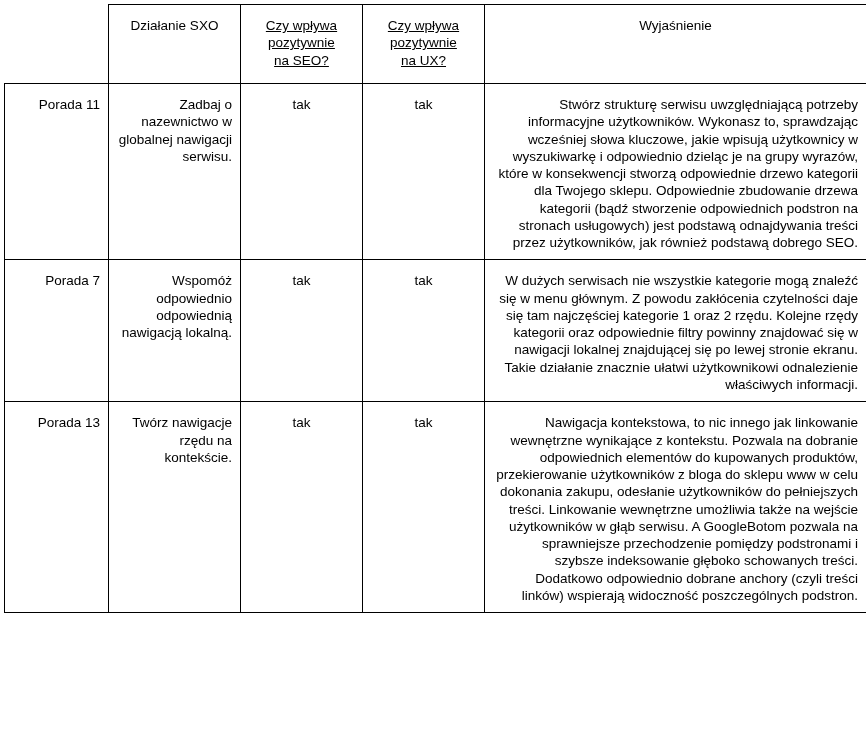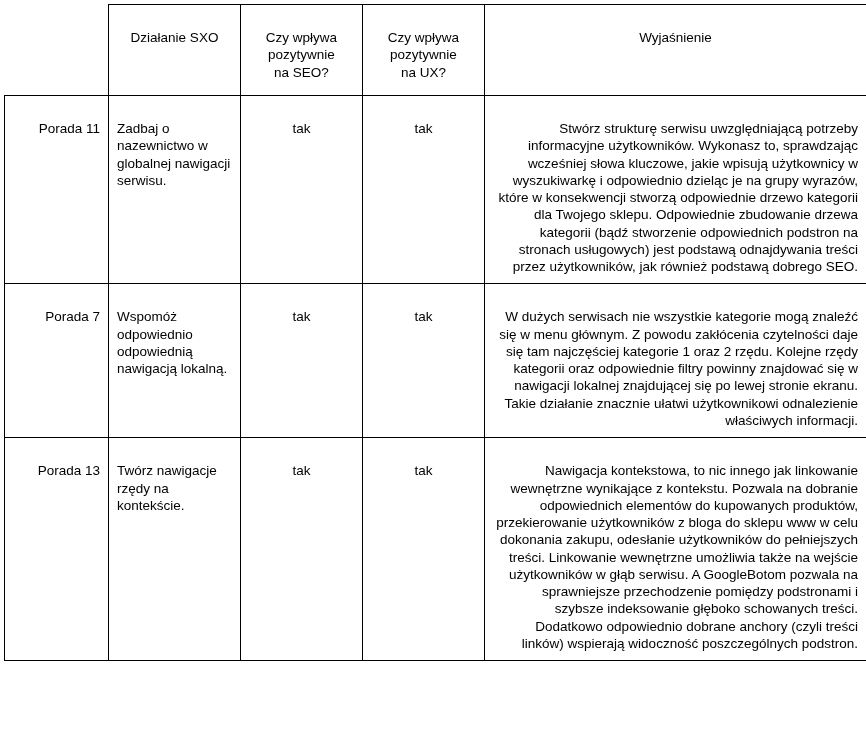--- a/index.html
+++ b/index.html
@@ -22,21 +22,21 @@
   }
   table.sxo {
     border-collapse: collapse;
     width: 862px;
     table-layout: fixed;
     margin-left: 2px;
   }
   table.sxo td, table.sxo th {
     border: 1px solid #000000;
     vertical-align: top;
-    padding: 24px 8px 8px 8px;
+    padding: 12px 8px 8px 8px;
     font-size: 13.5px;
     line-height: 1.28;
     font-weight: normal;
   }
   
   col.c0 { width: 104px; }
   col.c1 { width: 132px; }
   col.c2 { width: 122px; }
   col.c3 { width: 122px; }
   col.c4 { width: 382px; }
@@ -53,33 +53,33 @@
   }
   thead td.blank {
     border-left: 1px solid #ffffff;
     border-top: 1px solid #ffffff;
   }
   td.label {
     text-align: right;
     vertical-align: top;
   }
   td.action {
-    text-align: left;
+    text-align: right;
     vertical-align: top;
   }
   td.yesno {
     text-align: center;
     vertical-align: top;
     padding-top: 22px;
   }
   td.expl {
     text-align: right;
     vertical-align: top;
   }
-  .hdr-line { display: block; }
+  .hdr-line { display: block; text-decoration: underline; }
 </style>
 </head>
 <body>
 
 <div class="page">
   <table class="sxo">
     <colgroup>
       <col class="c0">
       <col class="c1">
       <col class="c2">
@@ -113,20 +113,20 @@
       </tr>
       <tr>
         <td class="label">Porada 7</td>
         <td class="action">Wspomóż odpowiednio odpowiednią nawigacją lokalną.</td>
         <td class="yesno">tak</td>
         <td class="yesno">tak</td>
         <td class="expl">W dużych serwisach nie wszystkie kategorie mogą znaleźć się w menu głównym. Z powodu zakłócenia czytelności daje się tam najczęściej kategorie 1 oraz 2 rzędu. Kolejne rzędy kategorii oraz odpowiednie filtry powinny znajdować się w nawigacji lokalnej znajdującej się po lewej stronie ekranu. Takie działanie znacznie ułatwi użytkownikowi odnalezienie właściwych informacji.</td>
       </tr>
       <tr>
         <td class="label">Porada 13</td>
-        <td class="action">Twórz nawigacje rzędy na kontekście.</td>
+        <td class="action">Twórz nawigacje rzędu na kontekście.</td>
         <td class="yesno">tak</td>
         <td class="yesno">tak</td>
         <td class="expl">Nawigacja kontekstowa, to nic innego jak linkowanie wewnętrzne wynikające z kontekstu. Pozwala na dobranie odpowiednich elementów do kupowanych produktów, przekierowanie użytkowników z bloga do sklepu www w celu dokonania zakupu, odesłanie użytkowników do pełniejszych treści. Linkowanie wewnętrzne umożliwia także na wejście użytkowników w głąb serwisu. A GoogleBotom pozwala na sprawniejsze przechodzenie pomiędzy podstronami i szybsze indeksowanie głęboko schowanych treści. Dodatkowo odpowiednio dobrane anchory (czyli treści linków) wspierają widoczność poszczególnych podstron.</td>
       </tr>
     </tbody>
   </table>
 </div>
 
 </body></html>

